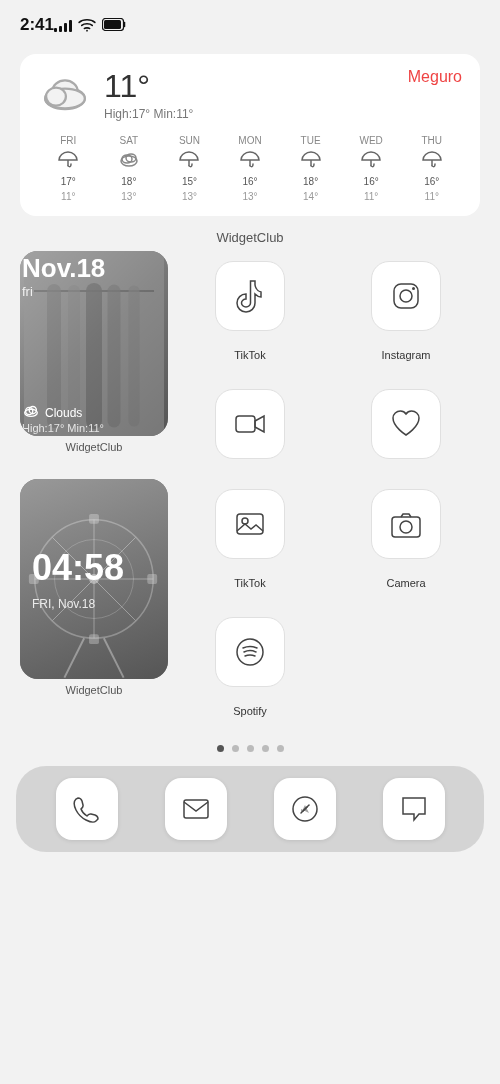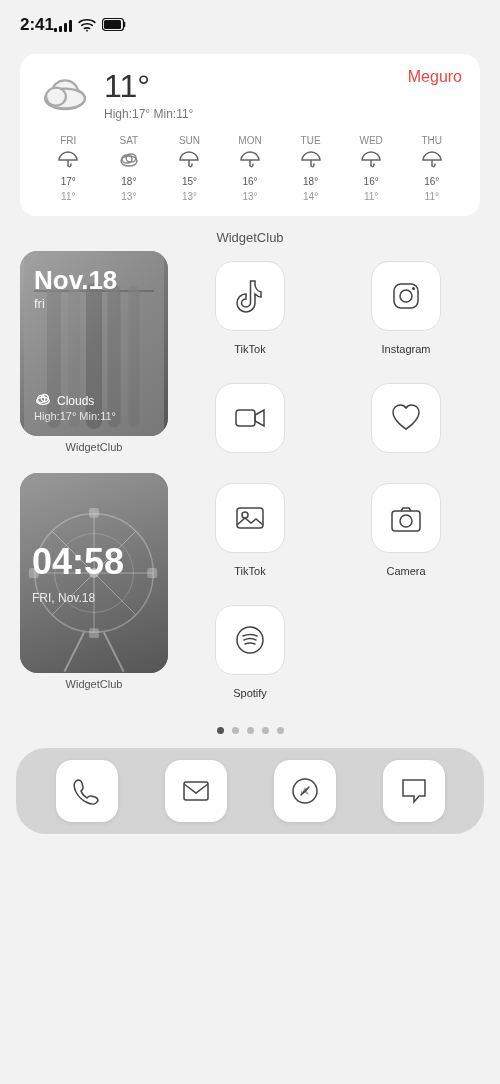--- a/index.html
+++ b/index.html
@@ -112,21 +112,21 @@
     .section-label {
       text-align: center;
       font-size: 13px;
       color: #555;
       margin: 14px 0 6px 0;
     }
     .app-icon-item {
       display: flex;
       flex-direction: column;
       align-items: center;
-      gap: 12px;
+      gap: 18px;
       padding: 10px 0;
     }
     .app-icon-box {
       width: 70px;
       height: 70px;
       background: #fff;
       border-radius: 18px;
       display: flex;
       align-items: center;
       justify-content: center;
@@ -162,21 +162,21 @@
       overflow: hidden;
     }
     .widget-large-bg svg {
       width: 100%;
       height: 100%;
       opacity: 0.5;
     }
     .widget-large-content {
       position: absolute;
       inset: 0;
-      padding: 14px;
+      padding: 2px;
       display: flex;
       flex-direction: column;
       justify-content: space-between;
       gap: 8px;
     }
     .widget-date {
       font-size: 26px;
       font-weight: 700;
       color: #fff;
     }

